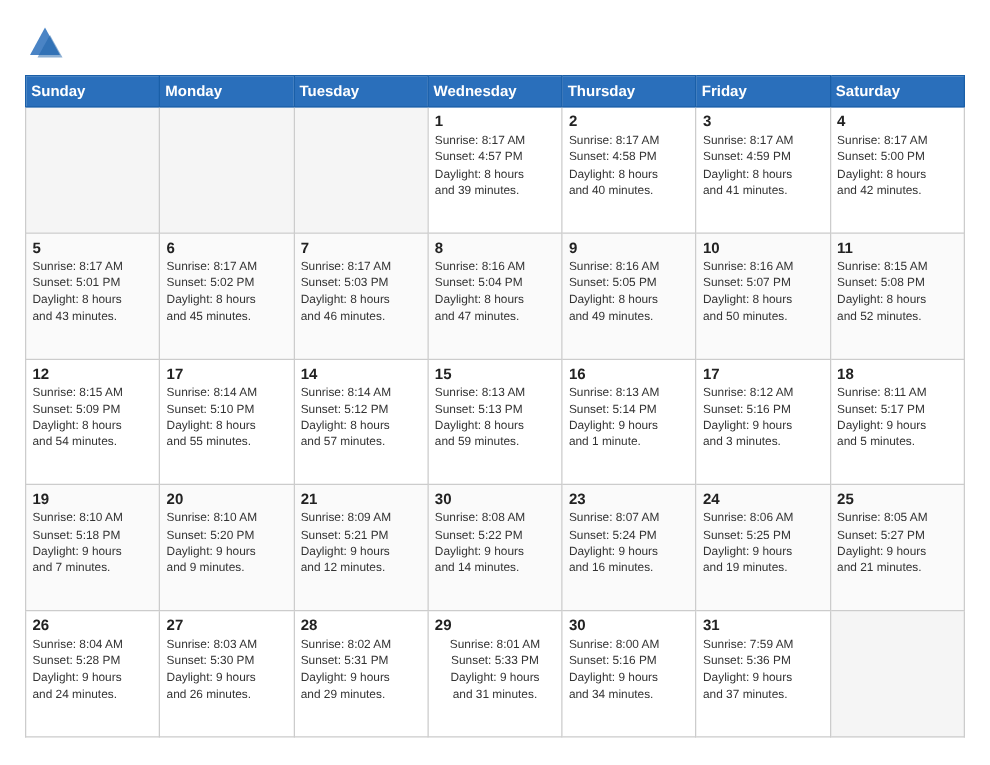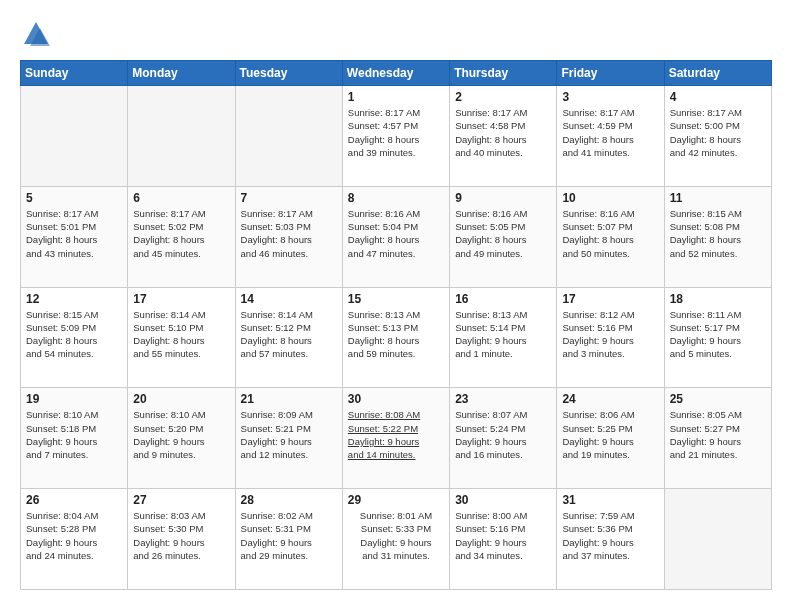--- a/index.html
+++ b/index.html
@@ -290,21 +290,21 @@
           </td>
           <td>
             <span class="day-number">21</span>
             <div class="day-info" style="white-space: pre-line;">Sunrise: 8:09 AM
 Sunset: 5:21 PM
 Daylight: 9 hours
 and 12 minutes.</div>
           </td>
           <td>
             <span class="day-number">30</span>
-            <div class="day-info" style="white-space: pre-line; text-decoration: underline;">Sunrise: 8:08 AM
+            <div class="day-info" style="white-space: pre-line;">Sunrise: 8:08 AM
 Sunset: 5:22 PM
 Daylight: 9 hours
 and 14 minutes.</div>
           </td>
           <td>
             <span class="day-number">23</span>
             <div class="day-info" style="white-space: pre-line;">Sunrise: 8:07 AM
 Sunset: 5:24 PM
 Daylight: 9 hours
 and 16 minutes.</div>

